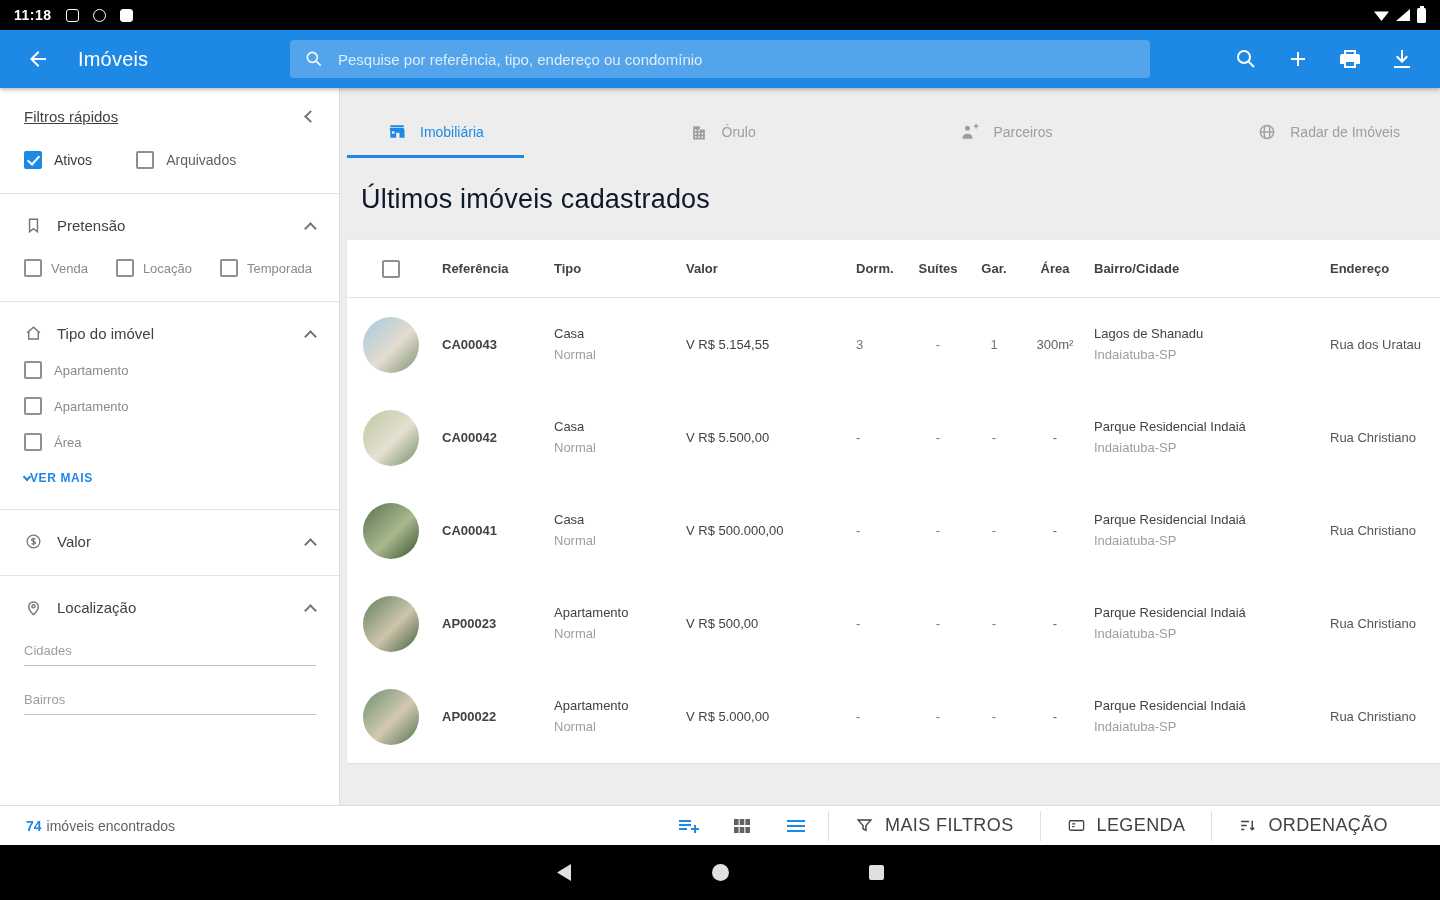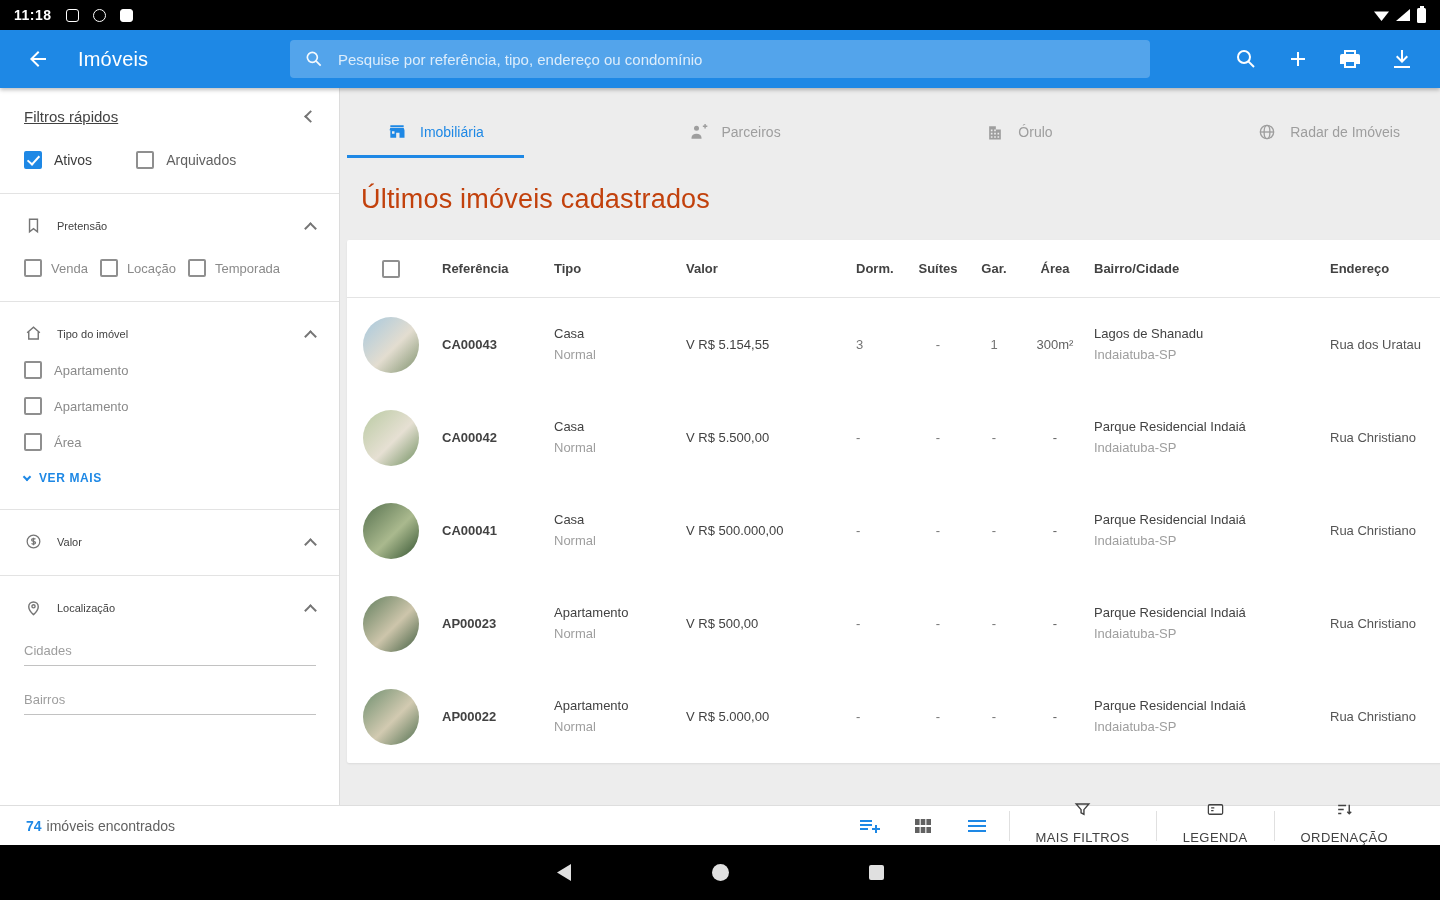--- a/index.html
+++ b/index.html
@@ -53,44 +53,44 @@
   .cbx { width:18px; height:18px; border:2px solid #8f8f8f; border-radius:2px; display:inline-block; position:relative;
     background:#fff; flex:none; }
   .cbx.checked { background:#1e88e5; border-color:#1e88e5; }
   .cbx.checked::after { content:""; position:absolute; left:4px; top:0; width:5px; height:10px;
     border:solid #fff; border-width:0 2.4px 2.4px 0; transform:rotate(42deg); }
   .cb-label { font-size:14px; color:#616161; }
   .cb-label.dark { color:#3c3c3c; font-weight:500; }
   .sb-divider { border-top:1px solid #e3e3e3; margin:24px -24px 0 -24px; }
   .sb-section-head { display:flex; align-items:center; gap:14px; margin-top:22px; cursor:pointer; }
   .sb-section-head svg { width:19px; height:19px; color:#757575; flex:none; }
-  .sb-section-title { font-size:11px; font-weight:500; color:#424242; flex:1; }
-  .opt-row { display:flex; align-items:center; gap:12px; margin-top:24px; }
+  .sb-section-title { font-size:15px; font-weight:500; color:#424242; flex:1; }
+  .opt-row { display:flex; align-items:center; gap:28px; margin-top:24px; }
   .opt-row .cb-item { gap:9px; }
   .opt-row .cb-label { font-size:13px; color:#8a8a8a; }
   .opt-col { margin-top:6px; }
   .opt-col .cb-item { margin-top:18px; gap:12px; }
   .opt-col .cb-label { font-size:13px; color:#8a8a8a; }
-  .ver-mais { display:flex; align-items:center; gap:9px; color:#1e88e5; font-size:12px; font-weight:bold;
+  .ver-mais { display:flex; align-items:center; color:#1e88e5; font-size:12px; font-weight:bold;
     letter-spacing:.6px; margin-top:20px; cursor:pointer; }
   .range-row { display:flex; gap:22px; margin-top:24px; }
   .sb-input { border:none; border-bottom:1px solid #c2c2c2; background:transparent; font-size:13px; color:#424242;
     padding:4px 0 7px 0; outline:none; font-family:"Liberation Sans",sans-serif; }
   .sb-input::placeholder { color:#9e9e9e; }
   .range-row .sb-input { width:135px; }
   .loc-input { width:292px; margin-top:22px; display:block; }
 
   
   .main { flex:1; min-width:0; overflow:hidden; background:#ededed; padding-left:7px; }
   .tabs { display:flex; margin-top:20px;justify-content:space-between; }
   .tab { display:flex; align-items:center; gap:13px; height:50px; padding:0 40px; font-size:14px; font-weight:500;
     color:#9e9e9e; cursor:pointer; border-bottom:3px solid transparent; }
   .tab svg { width:20px; height:20px; flex:none; }
   .tab.active { color:#1e88e5; border-bottom-color:#1e88e5; }
-  .section-title { font-size:27px; font-weight:500; color:#c2410c; margin:26px 0 0 14px; letter-spacing:.2px; }
+  .section-title { font-size:27px; font-weight:500; color:#0f172a; margin:26px 0 0 14px; letter-spacing:.2px; }
 
   .table { background:#fff; width:1160px; margin-top:25px; border-radius:2px 0 0 2px; box-shadow:0 1px 2px rgba(0,0,0,.08); }
   .trow, .thead { display:flex; align-items:center; }
   .thead { height:58px; border-bottom:1px solid #e4e4e4; font-size:13px; font-weight:bold; color:#424242; }
   .trow { height:93px; font-size:13px; color:#555; }
   .col { flex:none; padding-right:8px; }
   .c-sel { width:95px; display:flex; justify-content:center; }
   .c-ref { width:112px; }
   .c-tipo { width:132px; }
   .c-valor { width:170px; }
@@ -116,22 +116,22 @@
 
   
   .footer { height:40px; flex:none; background:#fff; border-top:1px solid #dedede; display:flex; align-items:center;
     padding:0 26px 0 26px; z-index:4; }
   .count-wrap { font-size:14px; color:#616161; display:flex; gap:5px; }
   .count-num { color:#1e88e5; font-weight:bold; }
   .f-icons { margin-left:auto; display:flex; align-items:center; gap:26px; padding-right:18px; }
   .f-icons .icon-btn { color:#1e88e5; }
   .f-icons .icon-btn.gray { color:#616161; }
   .f-div { width:1px; height:30px; background:#e0e0e0; flex:none; }
-  .fbtn { display:flex; align-items:center; gap:11px; padding:0 26px; height:52px; font-size:13px; font-weight:500;
-    letter-spacing:.4px; color:#424242; background:none; border:none; cursor:pointer; font-family:"Liberation Sans",sans-serif;flex-direction:column; }
+  .fbtn { display:flex; align-items:center; gap:11px; padding:0 26px; height:52px; font-size:18px; font-weight:500;
+    letter-spacing:.4px; color:#424242; background:none; border:none; cursor:pointer; font-family:"Liberation Sans",sans-serif; }
   .fbtn svg { width:19px; height:19px; color:#424242; }
 
   
   .nav-bar { height:55px; flex:none; background:#000; display:flex; align-items:center; justify-content:center; gap:128px; }
   .nav-btn { background:none; border:none; cursor:pointer; width:28px; height:28px; display:flex; align-items:center; justify-content:center; }
   .nav-back { width:14px; height:17px; background:#e0e0e0; clip-path:polygon(100% 0,100% 100%,0 50%); }
   .nav-home { width:17px; height:17px; background:#e0e0e0; border-radius:50%; }
   .nav-recents { width:15px; height:15px; background:#e0e0e0; border-radius:2px; }
 </style>
 </head>
@@ -294,31 +294,31 @@
     <main class="main">
       <div class="tabs">
         <div class="tab active">
           <svg viewBox="0 0 24 24" fill="currentColor">
               <path d="M4 4h16v2H4zm17 6l-1-3H4L3 10h1v9h7v-6h4v6h6v-9h1zm-12 4H6v-3h3z"></path>
             </svg>
           <span>Imobiliária</span>
         </div>
         <div class="tab">
           <svg viewBox="0 0 24 24" fill="currentColor">
+              <path d="M5 21V5h8v4h6v12H5zm2-2h2v-2H7v2zm0-4h2v-2H7v2zm0-4h2V9H7v2zm4 8h2v-2h-2v2zm0-4h2v-2h-2v2zm0-4h2V9h-2v2zm4 8h2v-2h-2v2zm0-4h2v-2h-2v2z"></path>
+            </svg>
+          <span>Órulo</span>
+        </div>
+        <div class="tab">
+          <svg viewBox="0 0 24 24" fill="currentColor">
               <circle cx="9" cy="7.5" r="3"></circle>
               <path d="M3 19c0-3.3 2.7-5 6-5s6 1.7 6 5v1H3z"></path>
               <path d="M16.6 5h5.4M19.3 2.3v5.4" stroke="currentColor" stroke-width="1.7" fill="none"></path>
             </svg>
           <span>Parceiros</span>
-        </div>
-        <div class="tab">
-          <svg viewBox="0 0 24 24" fill="currentColor">
-              <path d="M5 21V5h8v4h6v12H5zm2-2h2v-2H7v2zm0-4h2v-2H7v2zm0-4h2V9H7v2zm4 8h2v-2h-2v2zm0-4h2v-2h-2v2zm0-4h2V9h-2v2zm4 8h2v-2h-2v2zm0-4h2v-2h-2v2z"></path>
-            </svg>
-          <span>Órulo</span>
         </div>
         <div class="tab">
           <svg viewBox="0 0 24 24" fill="none" stroke="currentColor" stroke-width="1.6">
               <circle cx="12" cy="12" r="8"></circle>
               <ellipse cx="12" cy="12" rx="3.5" ry="8"></ellipse>
               <path d="M4 12h16"></path>
             </svg>
           <span>Radar de Imóveis</span>
         </div>
       </div>

